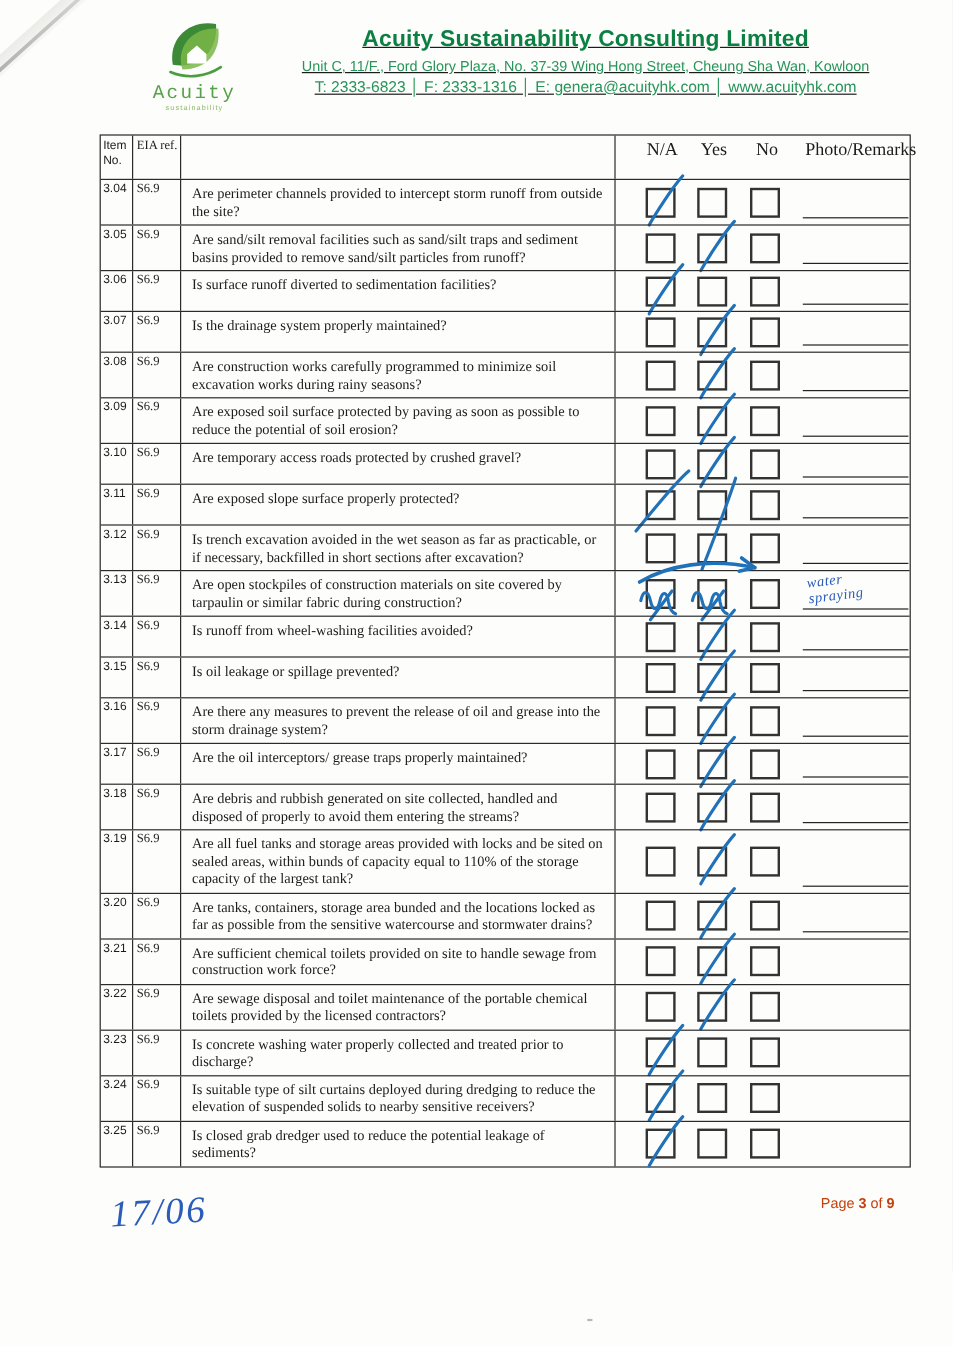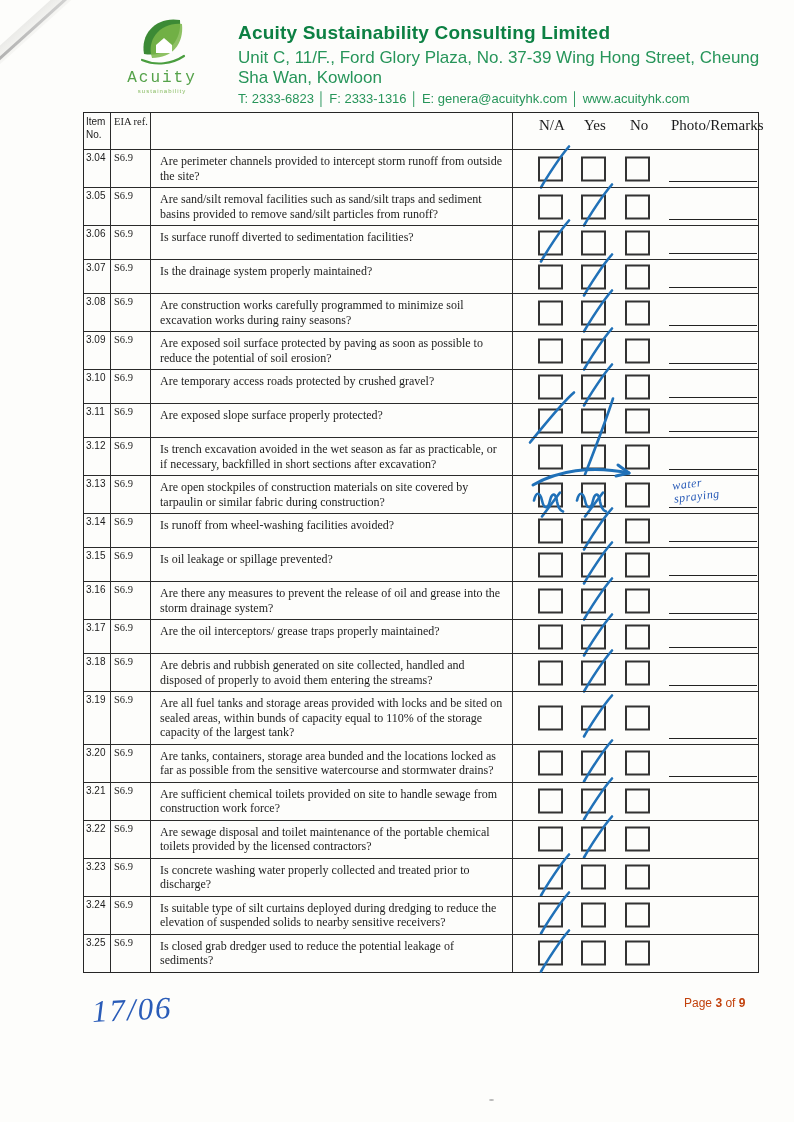--- a/index.html
+++ b/index.html
@@ -14,24 +14,24 @@
   .fold-band { position:absolute; top:20px; left:-34px; width:130px; height:14px;
     background:linear-gradient(#e3e3e0,#f4f4f1); transform:rotate(-42deg); opacity:.7; }
 
   
   .logo { position:absolute; left:112px; top:14px; width:100px; text-align:center; }
   .logo svg { display:block; margin:0 auto; }
   .logo .brand { font-family:Liberation Mono, monospace; font-size:16px; letter-spacing:2px;
     color:#55a24a; margin-top:1px; }
   .logo .tagline { font-family:"Liberation Sans",sans-serif; font-size:6px; letter-spacing:1px;
     color:#86bb60; filter:blur(.5px); margin-top:1px; }
-  .head-text { position:absolute; left:238px; top:22px; width:540px; text-align:left;
-    font-family:"Liberation Sans",sans-serif; }
+  .head-text { position:absolute; left:218px; top:22px; width:540px; text-align:center;
+    font-family:"Liberation Sans",sans-serif;text-decoration:underline; }
   .company-name { font-size:19px; font-weight:bold; color:#0c8043; letter-spacing:.2px; }
-  .company-address { font-size:17px; color:#27955a; margin-top:4px; }
+  .company-address { font-size:12px; color:#27955a; margin-top:4px; }
   .company-contact { font-size:13px; color:#27955a; margin-top:3px; }
   .contract-title { position:absolute; left:0; top:90px; width:100%; text-align:center;
     font-family:"Liberation Sans",sans-serif; font-size:15px; font-weight:bold; color:#101010; }
 
   
   .checklist-table { position:absolute; left:83px; top:112px; width:674px;
     border:1.5px solid #262626; font-size:10.5px; }
   .trow { display:flex; border-top:1.4px solid #2b2b2b; position:relative; }
   .trow.thead { border-top:none; min-height:36px; }
   .cell { box-sizing:border-box; }

